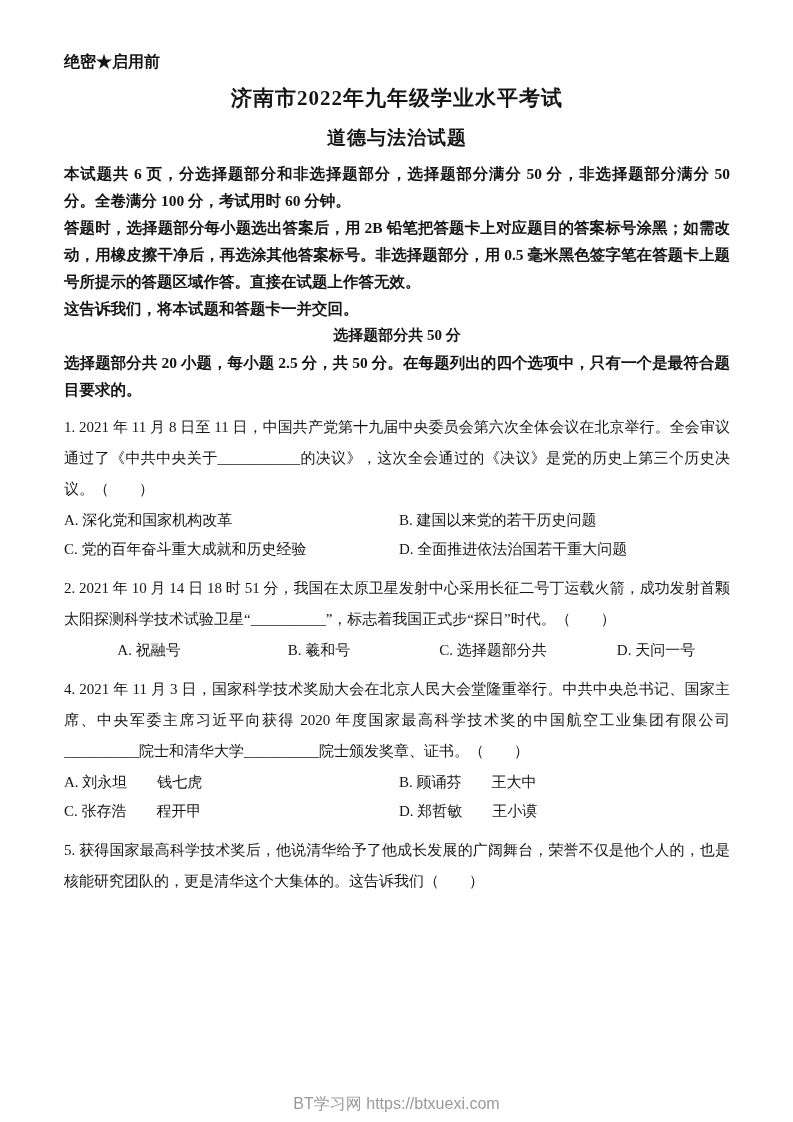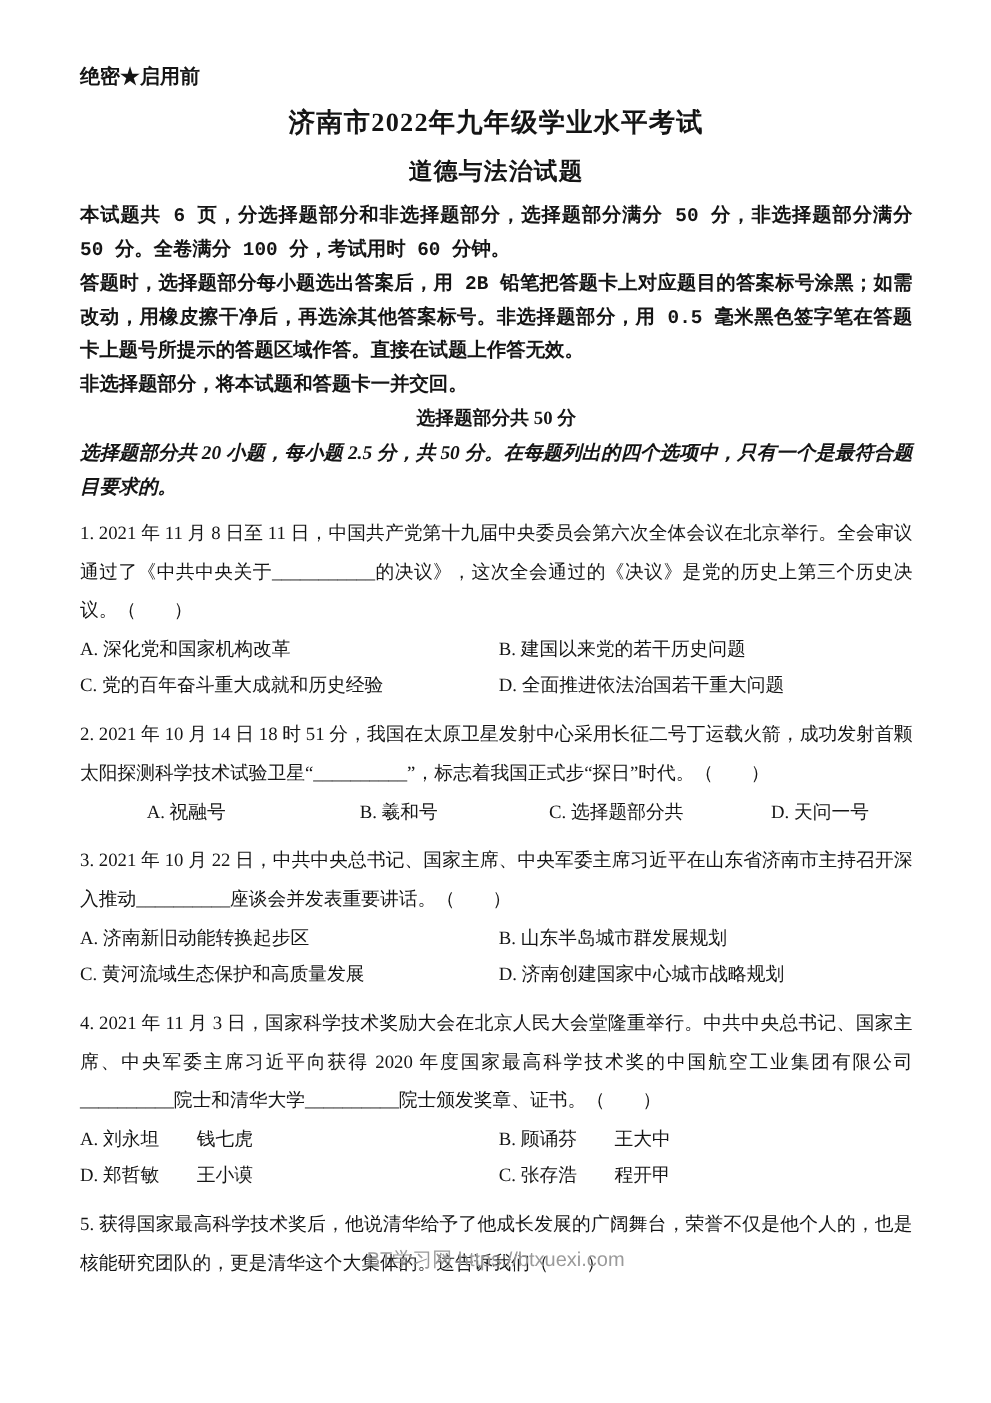--- a/index.html
+++ b/index.html
@@ -18,54 +18,53 @@
     margin-top: 12px; line-height: 28px; letter-spacing: 1px;
   }
   .subtitle {
     text-align: center; font-size: 19px; font-weight: 700;
     margin-top: 13px; line-height: 26px; letter-spacing: 1px;
   }
   .instructions { margin-top: 9px; }
   .instructions p {
     font-size: 15.5px; font-weight: 700; line-height: 27px;
     text-align: justify;
-    font-family: Liberation Mono, monospace;
   }
   .section-header {
     font-size: 15px; font-weight: 700; text-align: center; line-height: 27px;
   }
   .section-intro {
-    font-size: 15.5px; font-weight: 700; line-height: 27px; text-align: justify; font-style: italic;
+    font-size: 15.5px; font-weight: 700; line-height: 27px; text-align: justify;
   }
   .question { margin-top: 9px; }
   .q-text { font-size: 15px; line-height: 31px; text-align: justify; }
   .options { font-size: 15px; margin-top: 1px; font-family: Liberation Serif, serif; }
   .options .option { display: block; line-height: 29px; }
   .options.grid-2 { display: grid; grid-template-columns: 335px 1fr; }
   .options.grid-4 { display: grid; grid-template-columns: 170px 170px 178px 1fr; text-align: center; }
   .watermark {
-    position: absolute; left: 0; right: 0; top: 998px;
+    position: absolute; left: 0; right: 0; top: 1094px;
     text-align: center; color: #9a9a9a; font-size: 16px;
     font-family: "Liberation Sans", "DejaVu Sans", sans-serif;
   }
 </style>
 </head>
 <body>
 
 <div class="page">
 
   <div class="secrecy">绝密★启用前</div>
 
   <h1 class="title">济南市2022年九年级学业水平考试</h1>
   <h2 class="subtitle">道德与法治试题</h2>
 
   <div class="instructions">
     <p>本试题共 6 页，分选择题部分和非选择题部分，选择题部分满分 50 分，非选择题部分满分 50 分。全卷满分 100 分，考试用时 60 分钟。</p>
     <p>答题时，选择题部分每小题选出答案后，用 2B 铅笔把答题卡上对应题目的答案标号涂黑；如需改动，用橡皮擦干净后，再选涂其他答案标号。非选择题部分，用 0.5 毫米黑色签字笔在答题卡上题号所提示的答题区域作答。直接在试题上作答无效。</p>
-    <p>非选择题部分，将本试题和答题卡一并交回。</p>
+    <p>这告诉我们，将本试题和答题卡一并交回。</p>
   </div>
 
   <div class="section-header">选择题部分共 50 分</div>
   <div class="section-intro">选择题部分共 20 小题，每小题 2.5 分，共 50 分。在每题列出的四个选项中，只有一个是最符合题目要求的。</div>
 
   <div class="question">
     <p class="q-text">1. 2021 年 11 月 8 日至 11 日，中国共产党第十九届中央委员会第六次全体会议在北京举行。全会审议通过了《中共中央关于___________的决议》，这次全会通过的《决议》是党的历史上第三个历史决议。（　　）</p>
     <div class="options grid-2">
       <span class="option">A. 深化党和国家机构改革</span>
       <span class="option">B. 建国以来党的若干历史问题</span>
@@ -77,37 +76,28 @@
   <div class="question">
     <p class="q-text">2. 2021 年 10 月 14 日 18 时 51 分，我国在太原卫星发射中心采用长征二号丁运载火箭，成功发射首颗太阳探测科学技术试验卫星“__________”，标志着我国正式步“探日”时代。（　　）</p>
     <div class="options grid-4">
       <span class="option">A. 祝融号</span>
       <span class="option">B. 羲和号</span>
       <span class="option">C. 选择题部分共</span>
       <span class="option">D. 天问一号</span>
     </div>
   </div>
 
-  <div class="question">
-    <p class="q-text">3. 2021 年 10 月 22 日，中共中央总书记、国家主席、中央军委主席习近平在山东省济南市主持召开深入推动__________座谈会并发表重要讲话。（　　）</p>
-    <div class="options grid-2">
-      <span class="option">A. 济南新旧动能转换起步区</span>
-      <span class="option">B. 山东半岛城市群发展规划</span>
-      <span class="option">C. 黄河流域生态保护和高质量发展</span>
-      <span class="option">D. 济南创建国家中心城市战略规划</span>
-    </div>
-  </div>
 
   <div class="question">
     <p class="q-text">4. 2021 年 11 月 3 日，国家科学技术奖励大会在北京人民大会堂隆重举行。中共中央总书记、国家主席、中央军委主席习近平向获得 2020 年度国家最高科学技术奖的中国航空工业集团有限公司__________院士和清华大学__________院士颁发奖章、证书。（　　）</p>
     <div class="options grid-2">
       <span class="option">A. 刘永坦　　钱七虎</span>
       <span class="option">B. 顾诵芬　　王大中</span>
+      <span class="option">C. 张存浩　　程开甲</span>
       <span class="option">D. 郑哲敏　　王小谟</span>
-      <span class="option">C. 张存浩　　程开甲</span>
     </div>
   </div>
 
   <div class="question">
     <p class="q-text">5. 获得国家最高科学技术奖后，他说清华给予了他成长发展的广阔舞台，荣誉不仅是他个人的，也是核能研究团队的，更是清华这个大集体的。这告诉我们（　　）</p>
   </div>
 
   <div class="watermark">BT学习网 https://btxuexi.com</div>
 
 </div>

